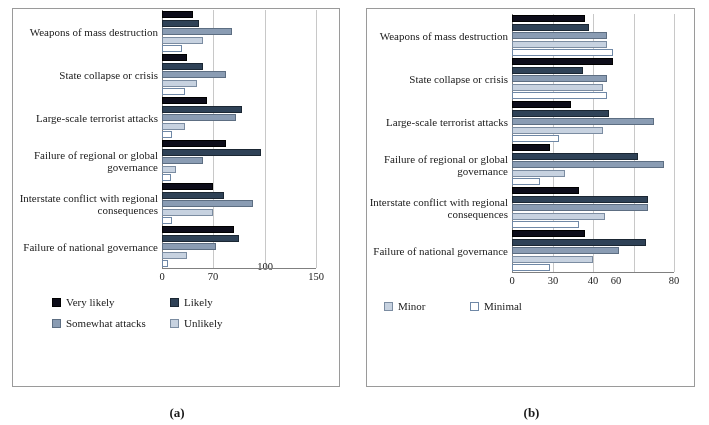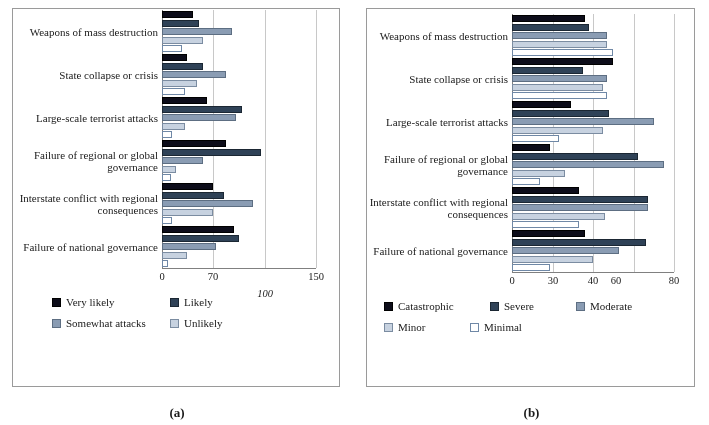--- a/index.html
+++ b/index.html
@@ -183,21 +183,21 @@
           <div class="cat-label" style="top: 150.5px; right: 4px; width: 146px;">Failure of regional or global governance</div>
           <div class="cat-label" style="top: 193.5px; right: 4px; width: 146px;">Interstate conflict with regional consequences</div>
           <div class="cat-label" style="top: 236.5px; right: 4px; width: 146px;">Failure of national governance</div>
         </div>
         <div class="axes" style="left: 152px; width: 154px;">
           <div class="axis-line" style="left: 0px; top: 0px; height: 258px; bottom: auto;"></div>
           <div class="tick-label" style="left: 0px; top: 261px;">0</div>
           <div class="gridline" style="left: 51px; top: 0px; height: 258px; bottom: auto;"></div>
           <div class="tick-label" style="left: 51px; top: 261px;">70</div>
           <div class="gridline" style="left: 103px; top: 0px; height: 258px; bottom: auto;"></div>
-          <div class="tick-label" style="left: 103px; top: 278px; font-style: italic;">100</div>
+          <div class="tick-label" style="left: 103px; top: 251px;">100</div>
           <div class="gridline" style="left: 154px; top: 0px; height: 258px; bottom: auto;"></div>
           <div class="tick-label" style="left: 154px; top: 261px;">150</div>
           <div class="axis-bottom" style="top: 258px;"></div>
           <div class="bar s0" style="left: 0px; top: 1px; height: 7px; width: 30.8px;"></div>
           <div class="bar s1" style="left: 0px; top: 9.5px; height: 7px; width: 36.96px;"></div>
           <div class="bar s2" style="left: 0px; top: 18px; height: 7px; width: 69.8133px;"></div>
           <div class="bar s3" style="left: 0px; top: 26.5px; height: 7px; width: 41.0667px;"></div>
           <div class="bar s4" style="left: 0px; top: 35px; height: 7px; width: 19.5067px;"></div>
           <div class="bar s0" style="left: 0px; top: 44px; height: 7px; width: 24.64px;"></div>
           <div class="bar s1" style="left: 0px; top: 52.5px; height: 7px; width: 41.0667px;"></div>
@@ -301,34 +301,20 @@
           <div class="bar s4" style="left: 0px; top: 207px; height: 7px; width: 66.825px;"></div>
           <div class="bar s0" style="left: 0px; top: 216px; height: 7px; width: 72.9px;"></div>
           <div class="bar s1" style="left: 0px; top: 224.5px; height: 7px; width: 133.65px;"></div>
           <div class="bar s2" style="left: 0px; top: 233px; height: 7px; width: 107.325px;"></div>
           <div class="bar s3" style="left: 0px; top: 241.5px; height: 7px; width: 81px;"></div>
           <div class="bar s4" style="left: 0px; top: 250px; height: 7px; width: 38.475px;"></div>
         </div>
       </div>
     <div class="legend legend-b" id="legend-b">
         <div class="legend-row">
-          <div class="legend-item lw-b0">
-            <span class="legend-swatch s0"></span>
-            <span class="legend-text">Catastrophic</span>
-          </div>
-          <div class="legend-item lw-b1">
-            <span class="legend-swatch s1"></span>
-            <span class="legend-text">Severe</span>
-          </div>
-          <div class="legend-item lw-b2">
-            <span class="legend-swatch s2"></span>
-            <span class="legend-text">Moderate</span>
-          </div>
-        </div>
-        <div class="legend-row">
           <div class="legend-item lw-b1">
             <span class="legend-swatch s3"></span>
             <span class="legend-text">Minor</span>
           </div>
           <div class="legend-item lw-b1">
             <span class="legend-swatch s4"></span>
             <span class="legend-text">Minimal</span>
           </div>
         </div>
       </div>

